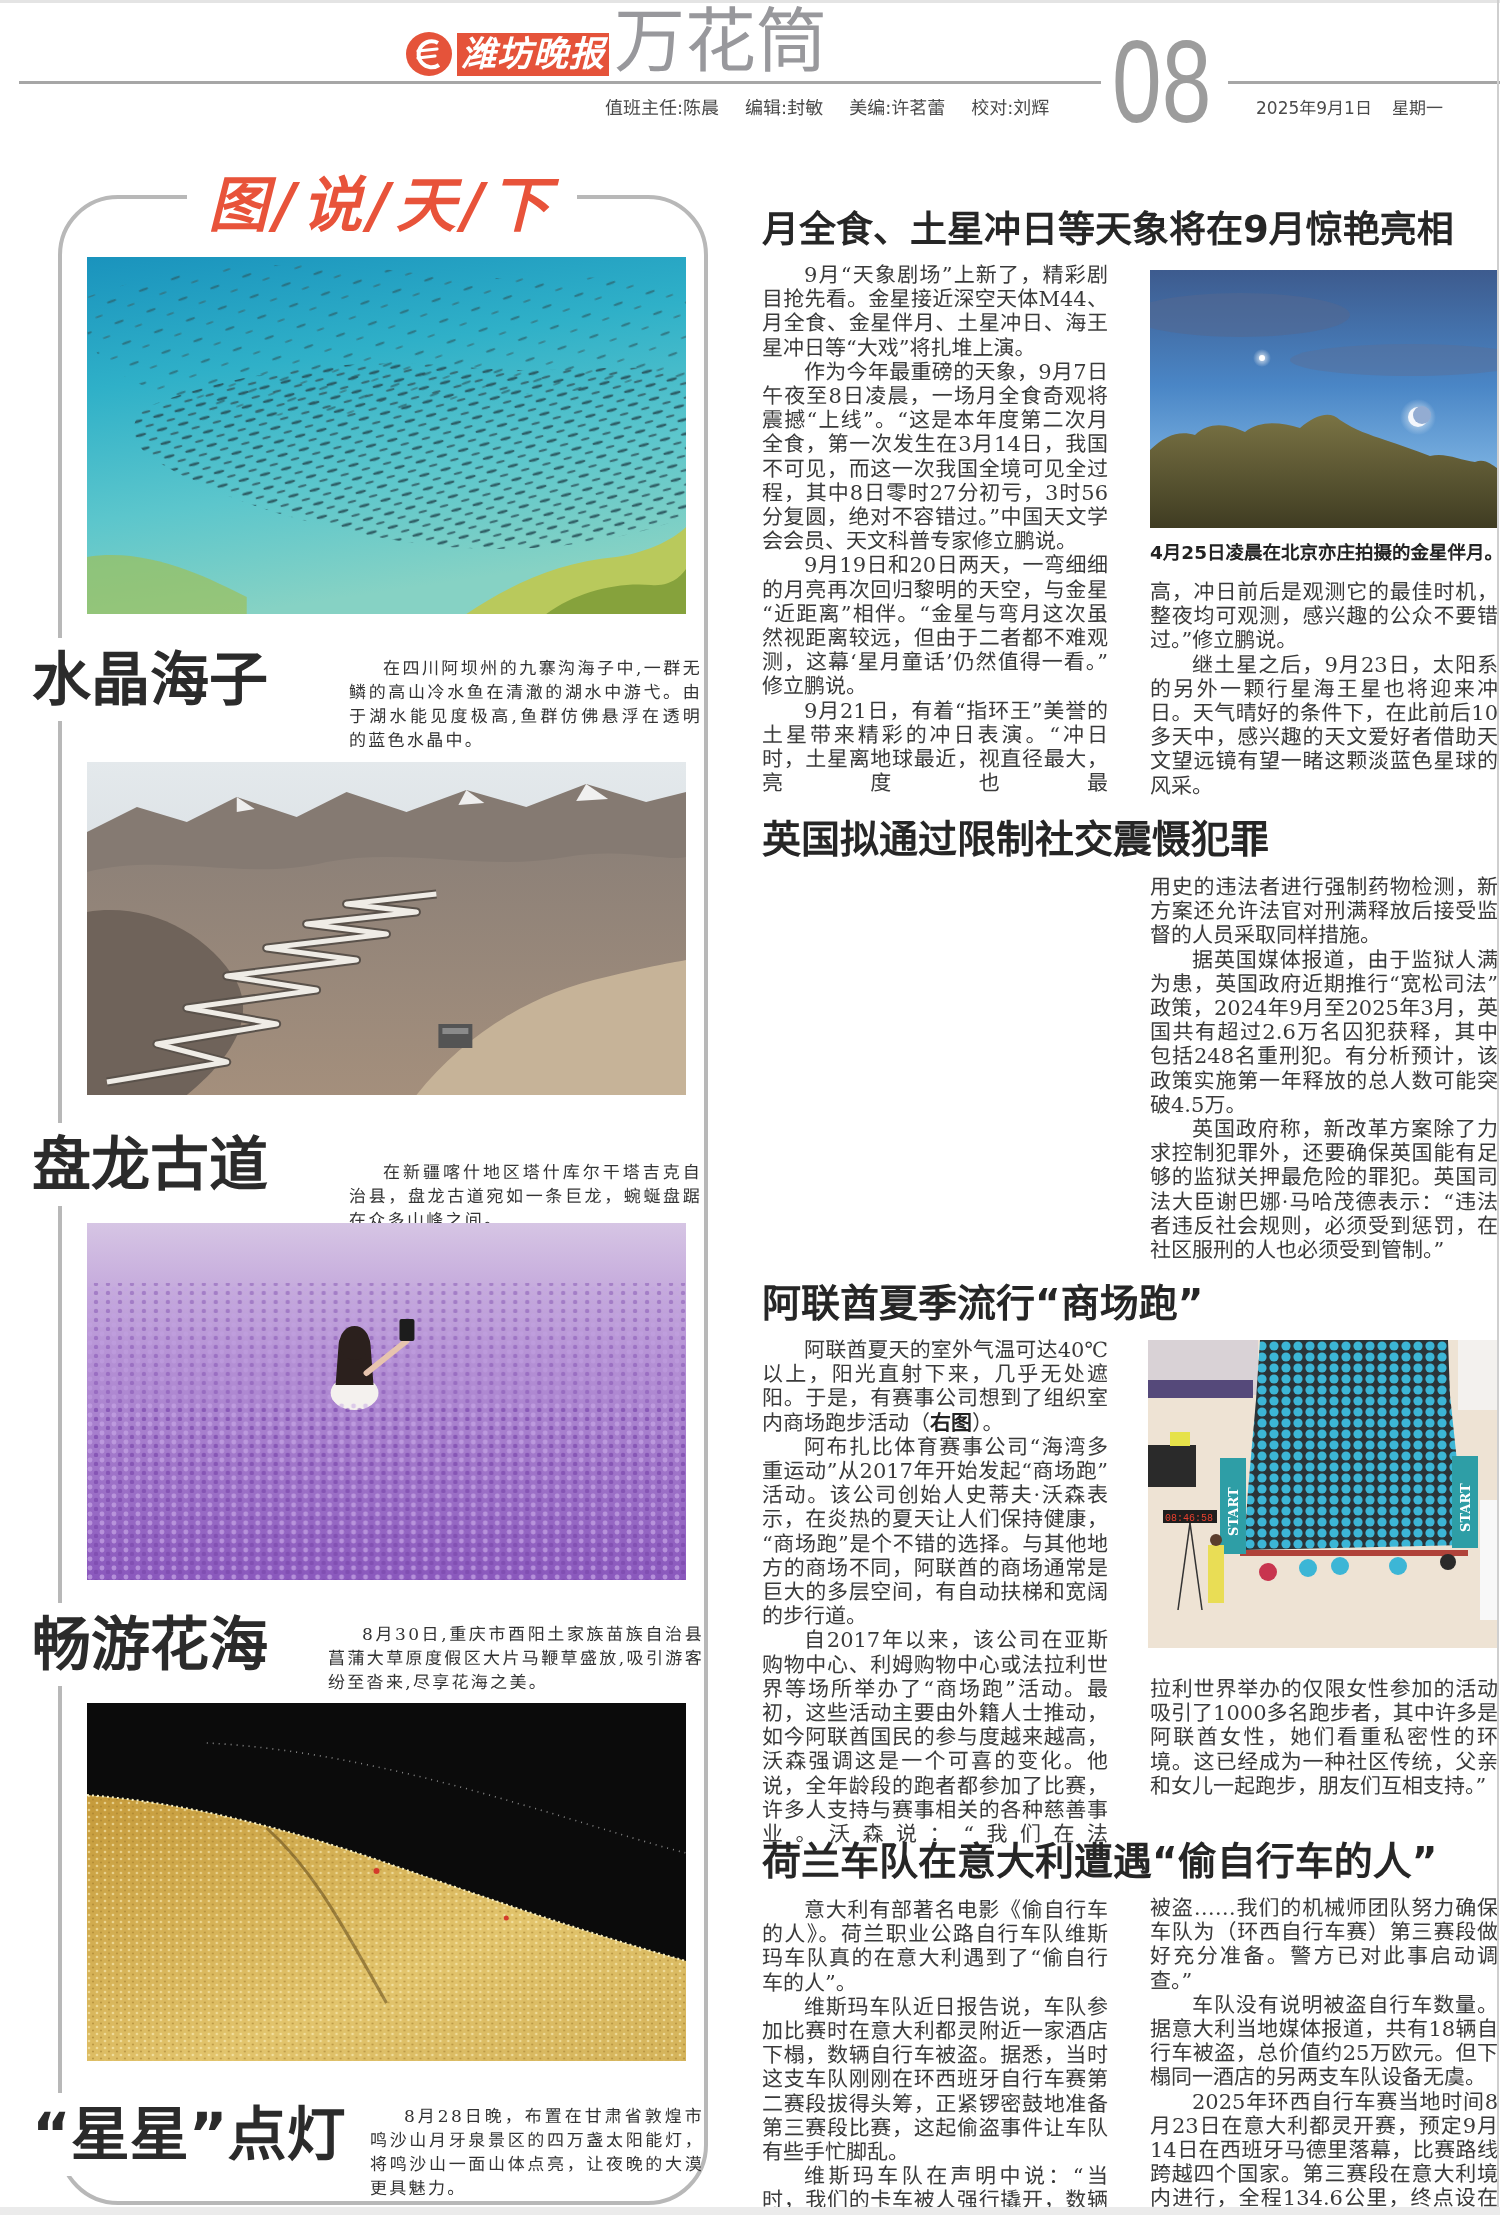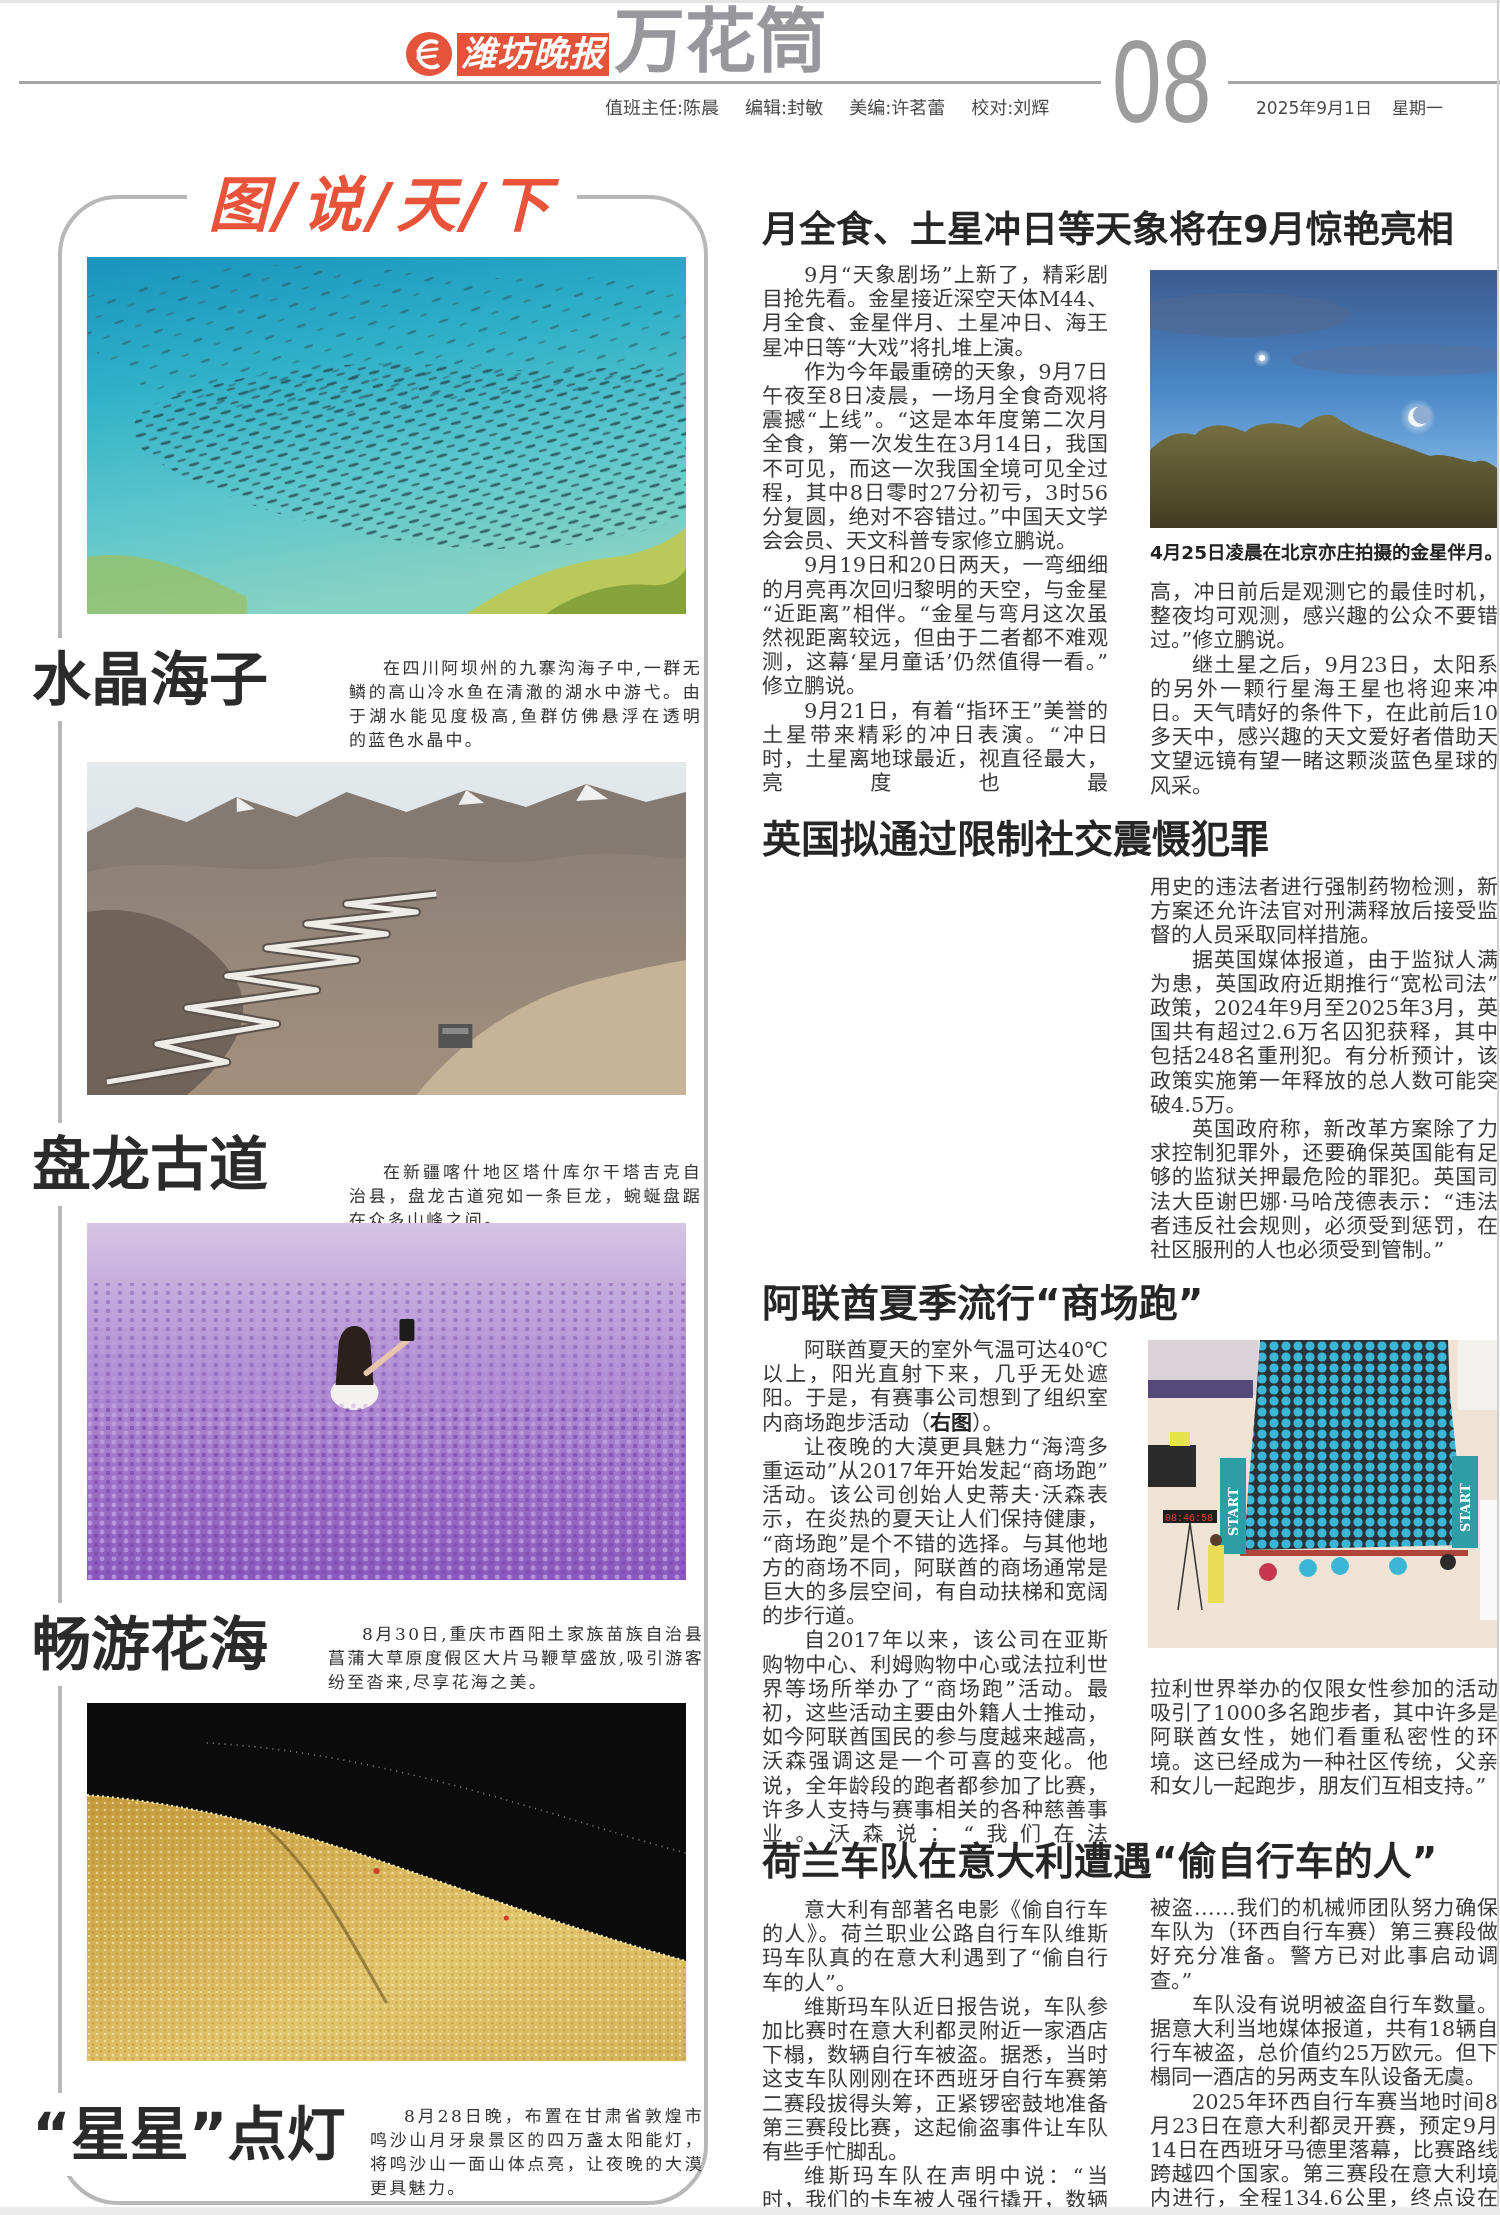--- a/index.html
+++ b/index.html
@@ -8,21 +8,21 @@
   .abs { position:absolute; }
   .top-edge { left:0; top:0; width:1500px; height:3px; background:#e4e4e4; }
   .right-edge { left:1497px; top:0; width:2px; height:2215px; background:#cfcfcf; }
   .bottom-edge { left:0; top:2207px; width:1500px; height:8px; background:#ebebeb; }
 
   
   .logo-icon { left:404px; top:31px; width:50px; height:46px; }
   .logo-text { left:457px; top:33px; width:152px; height:43px; background:#e5533a; color:#fff;
                font-family:"DejaVu Sans", sans-serif; font-weight:bold; font-size:35px; line-height:43px;
                text-align:center; letter-spacing:1px; white-space:nowrap;font-style:italic; }
-  .section-name { left:614px; top:6px; font-family:"DejaVu Sans", sans-serif; font-weight:bold;
+  .section-name { left:614px; top:6px; font-family:"DejaVu Sans", sans-serif; font-weight:normal;
                   font-size:71px; line-height:71px; color:#98989c; white-space:nowrap; }
   .rule { height:3px; background:#a6a6a6; top:81px; }
   .rule-left { left:19px; width:1082px; }
   .rule-right { left:1228px; width:272px; }
   .page-num { left:1112px; top:24px; font-family:"Liberation Sans", sans-serif; font-size:116px;
               line-height:116px; color:#9c9c9c; transform:scaleX(0.77); transform-origin:left top; }
   .credits { left:605px; top:96px; display:flex; gap:26px; font-family:"DejaVu Sans", sans-serif;
              font-size:18px; line-height:24px; color:#4a4a4a; white-space:nowrap; }
   .dateline { left:1256px; top:96px; display:flex; gap:20px; font-family:"DejaVu Sans", sans-serif;
               font-size:17px; line-height:24px; color:#4a4a4a; white-space:nowrap; }
@@ -238,21 +238,21 @@
   <div class="abs hl" style="top:820px;font-size:39px;">英国拟通过限制社交震慑犯罪</div>
   <div class="abs col" style="left:1150px;top:875px;width:348px;">
     <p class="cont">用史的违法者进行强制药物检测，新方案还允许法官对刑满释放后接受监督的人员采取同样措施。</p>
     <p>据英国媒体报道，由于监狱人满为患，英国政府近期推行“宽松司法”政策，2024年9月至2025年3月，英国共有超过2.6万名囚犯获释，其中包括248名重刑犯。有分析预计，该政策实施第一年释放的总人数可能突破4.5万。</p>
     <p>英国政府称，新改革方案除了力求控制犯罪外，还要确保英国能有足够的监狱关押最危险的罪犯。英国司法大臣谢巴娜·马哈茂德表示：“违法者违反社会规则，必须受到惩罚，在社区服刑的人也必须受到管制。”</p>
   </div>
 
   <div class="abs hl" style="top:1284px;font-size:39px;">阿联酋夏季流行“商场跑”</div>
   <div class="abs col" style="left:762px;top:1338px;">
     <p><span>阿联酋夏天的室外气温可达40℃以上，阳光直射下来，几乎无处遮阳。于是，有赛事公司想到了组织室内商场跑步活动（</span><b>右图</b><span>）。</span></p>
-    <p>让夜晚的大漠更具魅力“海湾多重运动”从2017年开始发起“商场跑”活动。该公司创始人史蒂夫·沃森表示，在炎热的夏天让人们保持健康，“商场跑”是个不错的选择。与其他地方的商场不同，阿联酋的商场通常是巨大的多层空间，有自动扶梯和宽阔的步行道。</p>
+    <p>阿布扎比体育赛事公司“海湾多重运动”从2017年开始发起“商场跑”活动。该公司创始人史蒂夫·沃森表示，在炎热的夏天让人们保持健康，“商场跑”是个不错的选择。与其他地方的商场不同，阿联酋的商场通常是巨大的多层空间，有自动扶梯和宽阔的步行道。</p>
     <p class="split">自2017年以来，该公司在亚斯购物中心、利姆购物中心或法拉利世界等场所举办了“商场跑”活动。最初，这些活动主要由外籍人士推动，如今阿联酋国民的参与度越来越高，沃森强调这是一个可喜的变化。他说，全年龄段的跑者都参加了比赛，许多人支持与赛事相关的各种慈善事业。沃森说：“我们在法</p>
   </div>
   <div class="abs aphoto" style="left:1148px;top:1340px;width:350px;height:308px;">
     <svg viewBox="0 0 350 308" preserveAspectRatio="none">
       <defs>
         <pattern id="crowd" width="12" height="11" patternUnits="userSpaceOnUse">
           <rect width="12" height="11" fill="#2a3438"></rect>
             <circle cx="6" cy="6" r="4.6" fill="#3cb6d6"></circle>
         </pattern>
       </defs>

